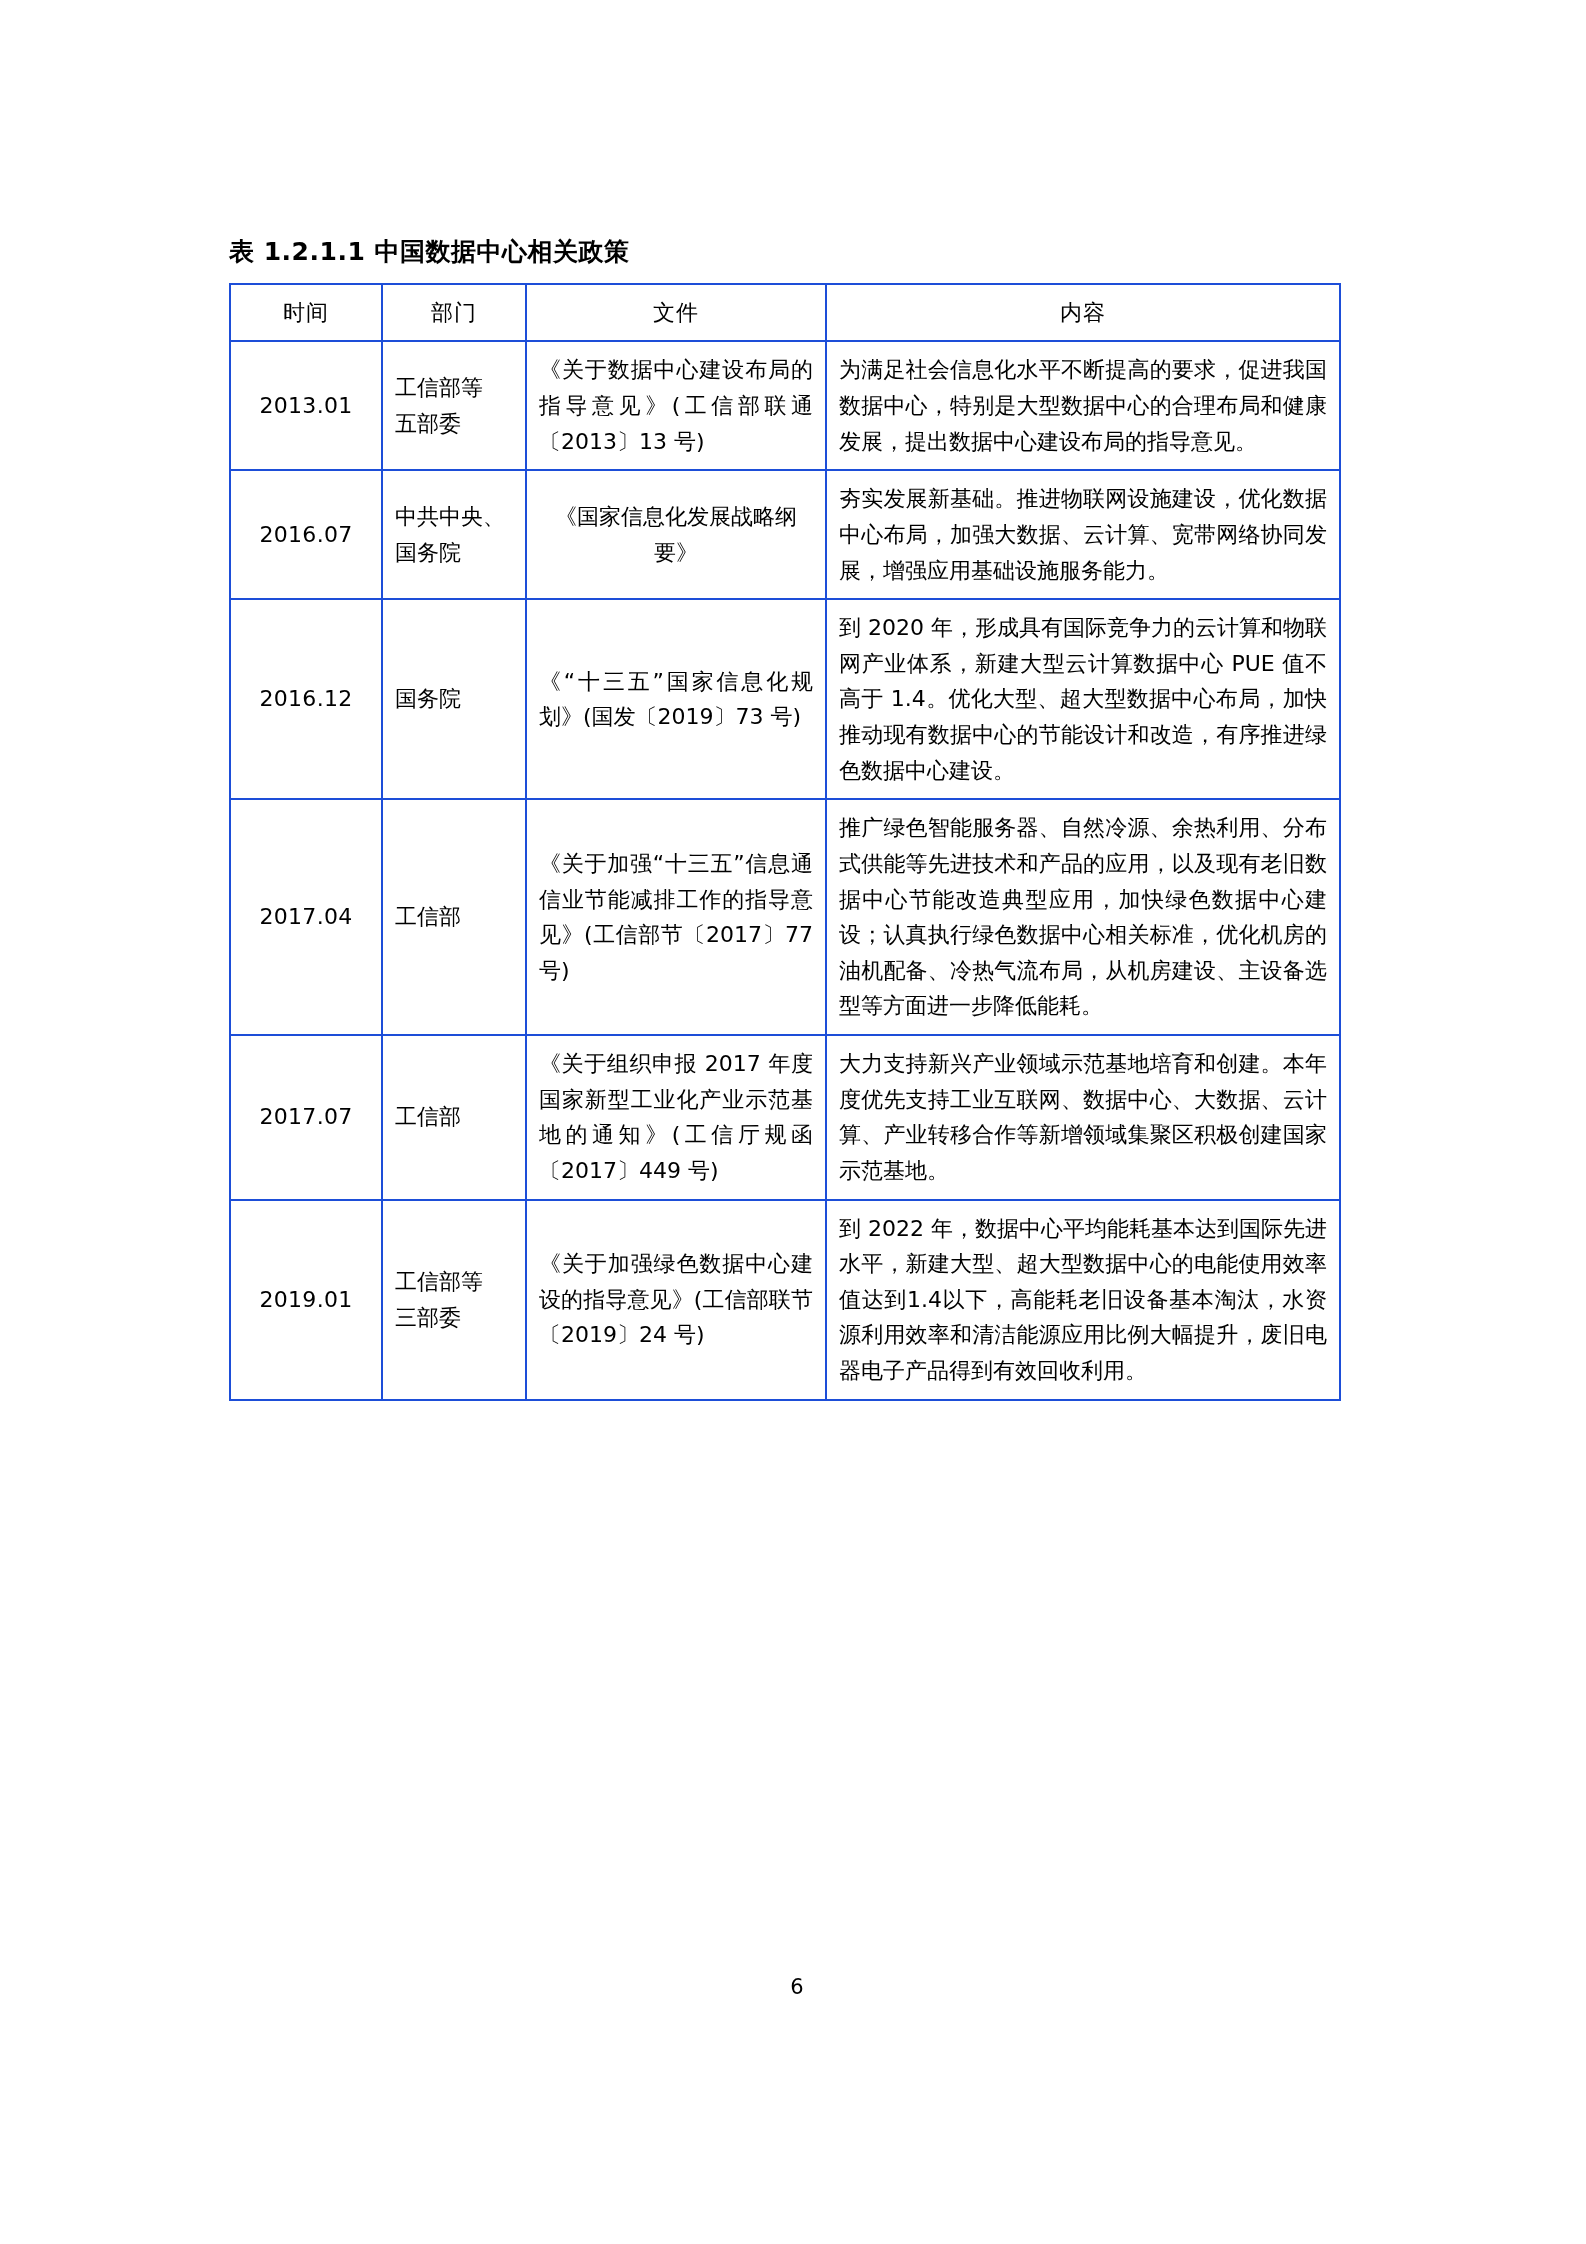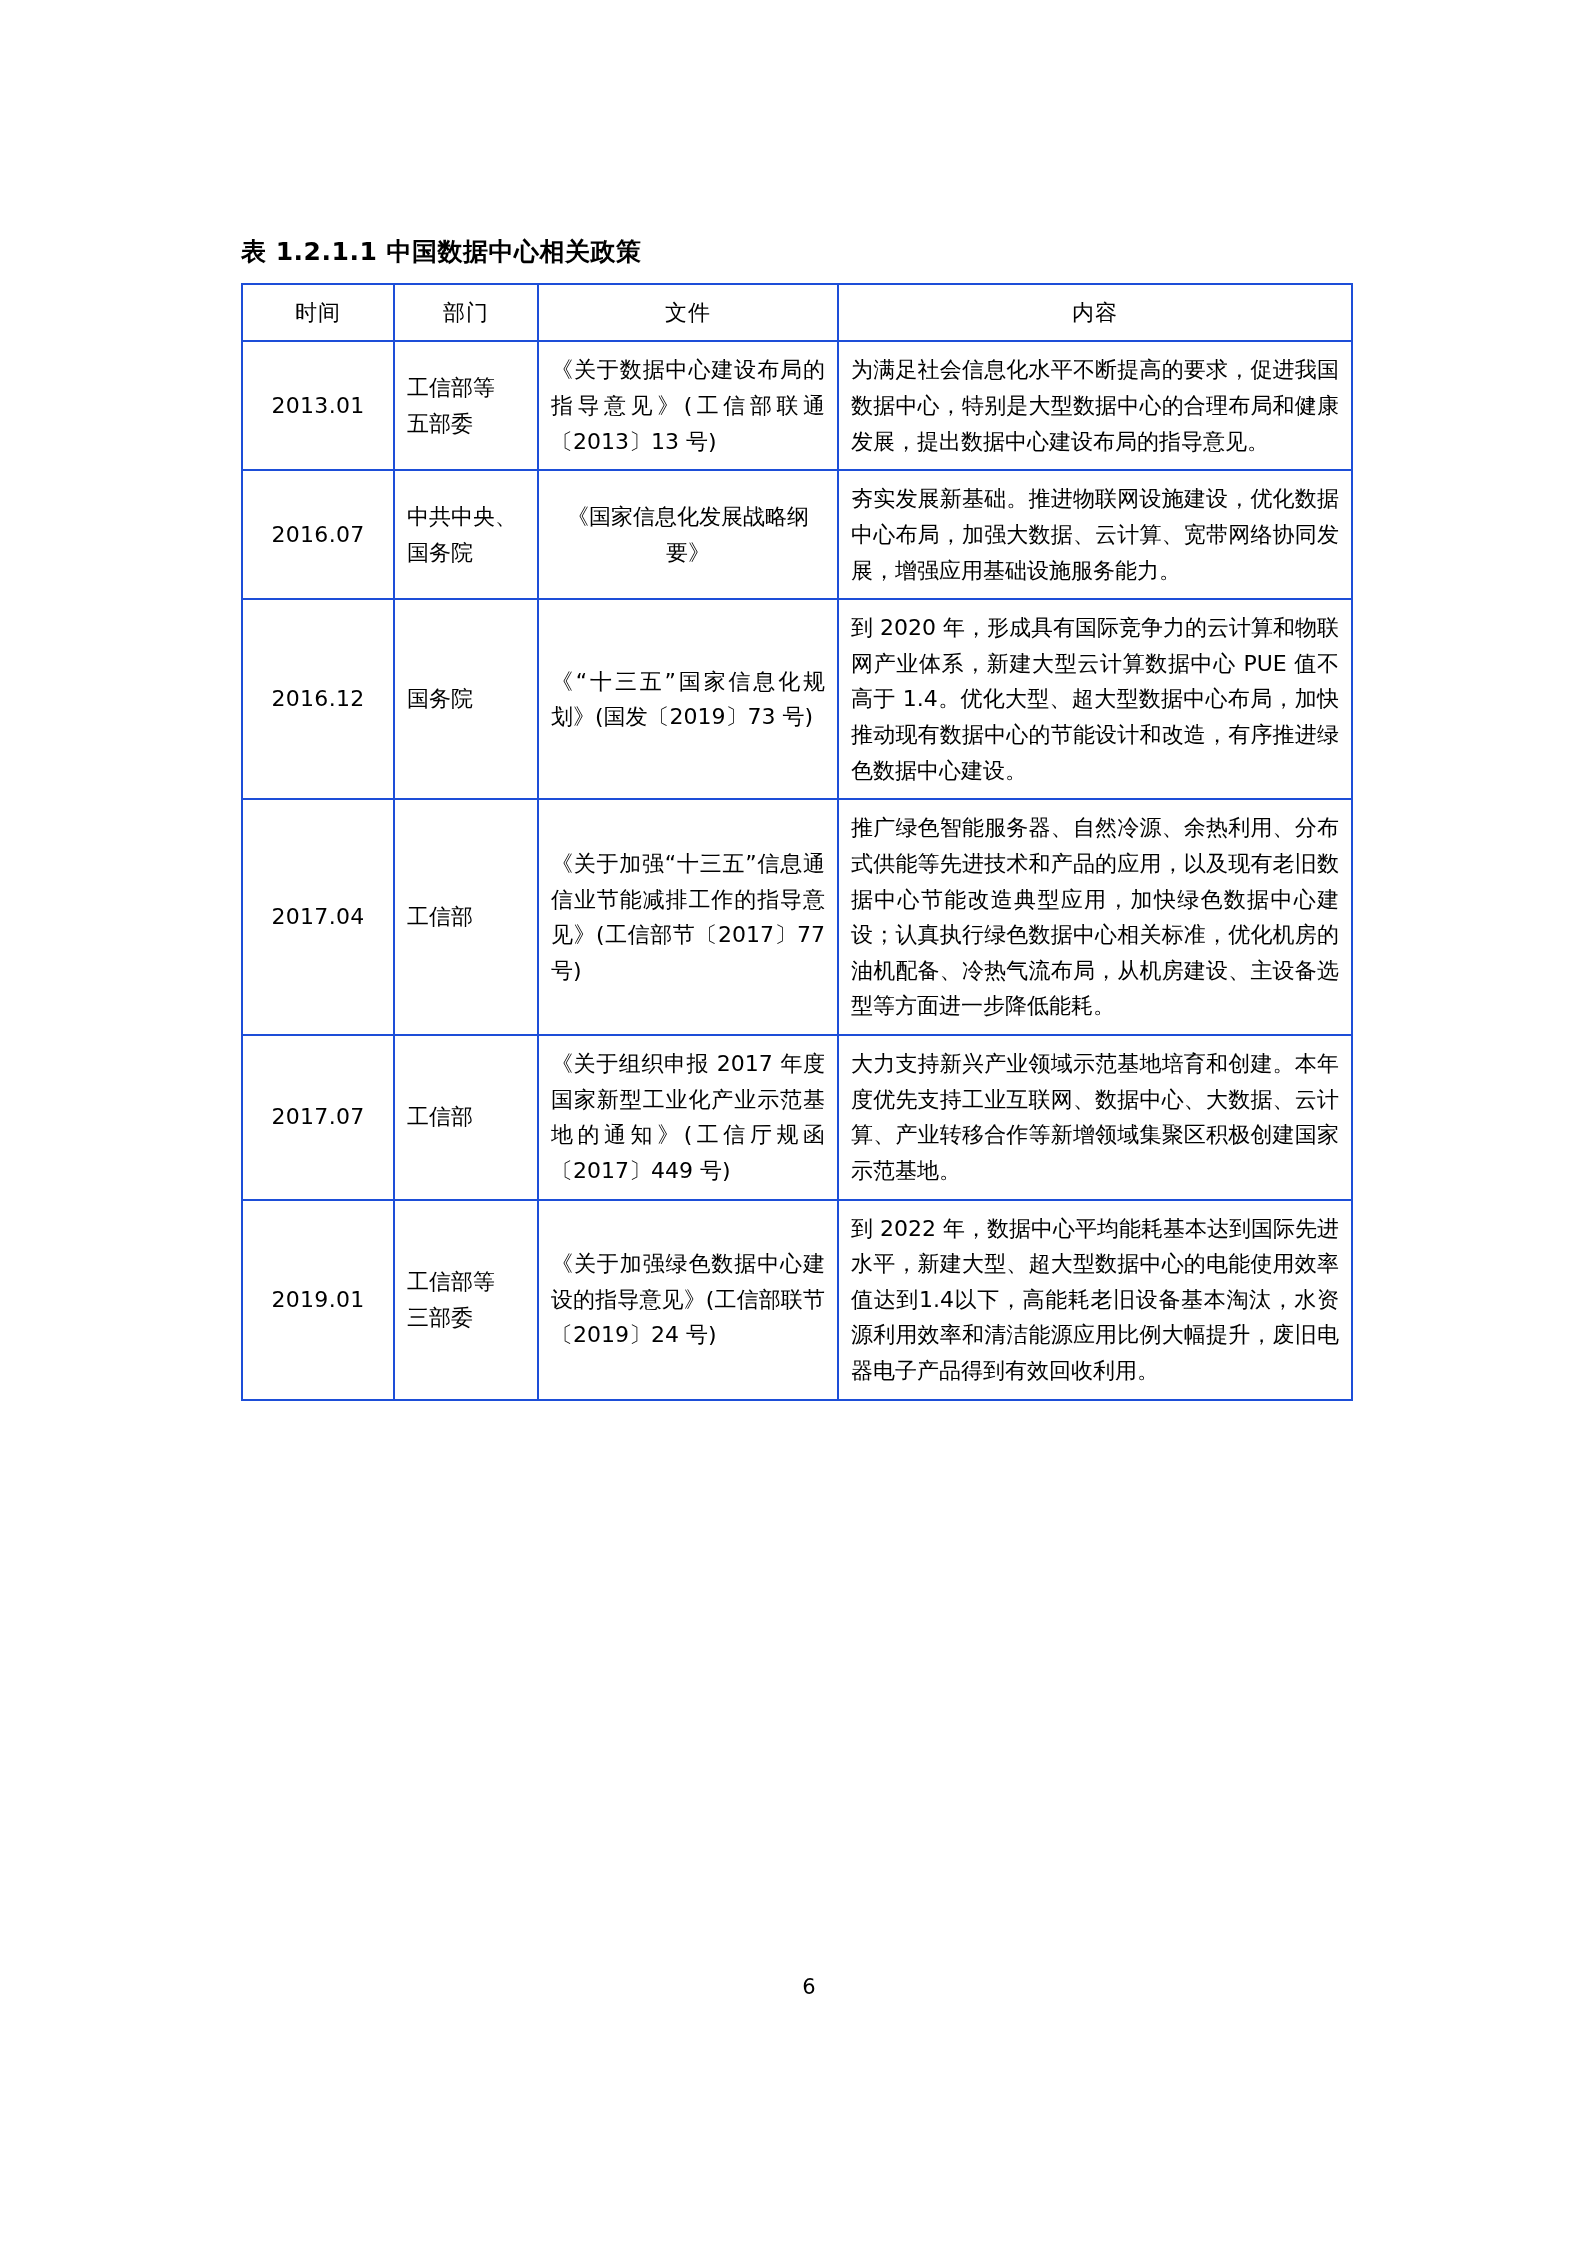--- a/index.html
+++ b/index.html
@@ -11,21 +11,21 @@
   body {
     width: 1586px;
     height: 2244px;
     font-family: "DejaVu Sans", "Liberation Sans", sans-serif;
     color: #000000;
     position: relative;
     overflow: hidden;
   }
   .page {
     position: absolute;
-    left: 16px;
+    left: 4px;
     top: 0;
     width: 1288px;
     height: 2244px;
     background: #ffffff;
   }
   .content {
     position: absolute;
     left: 225px;
     top: 235px;
     width: 1140px;

